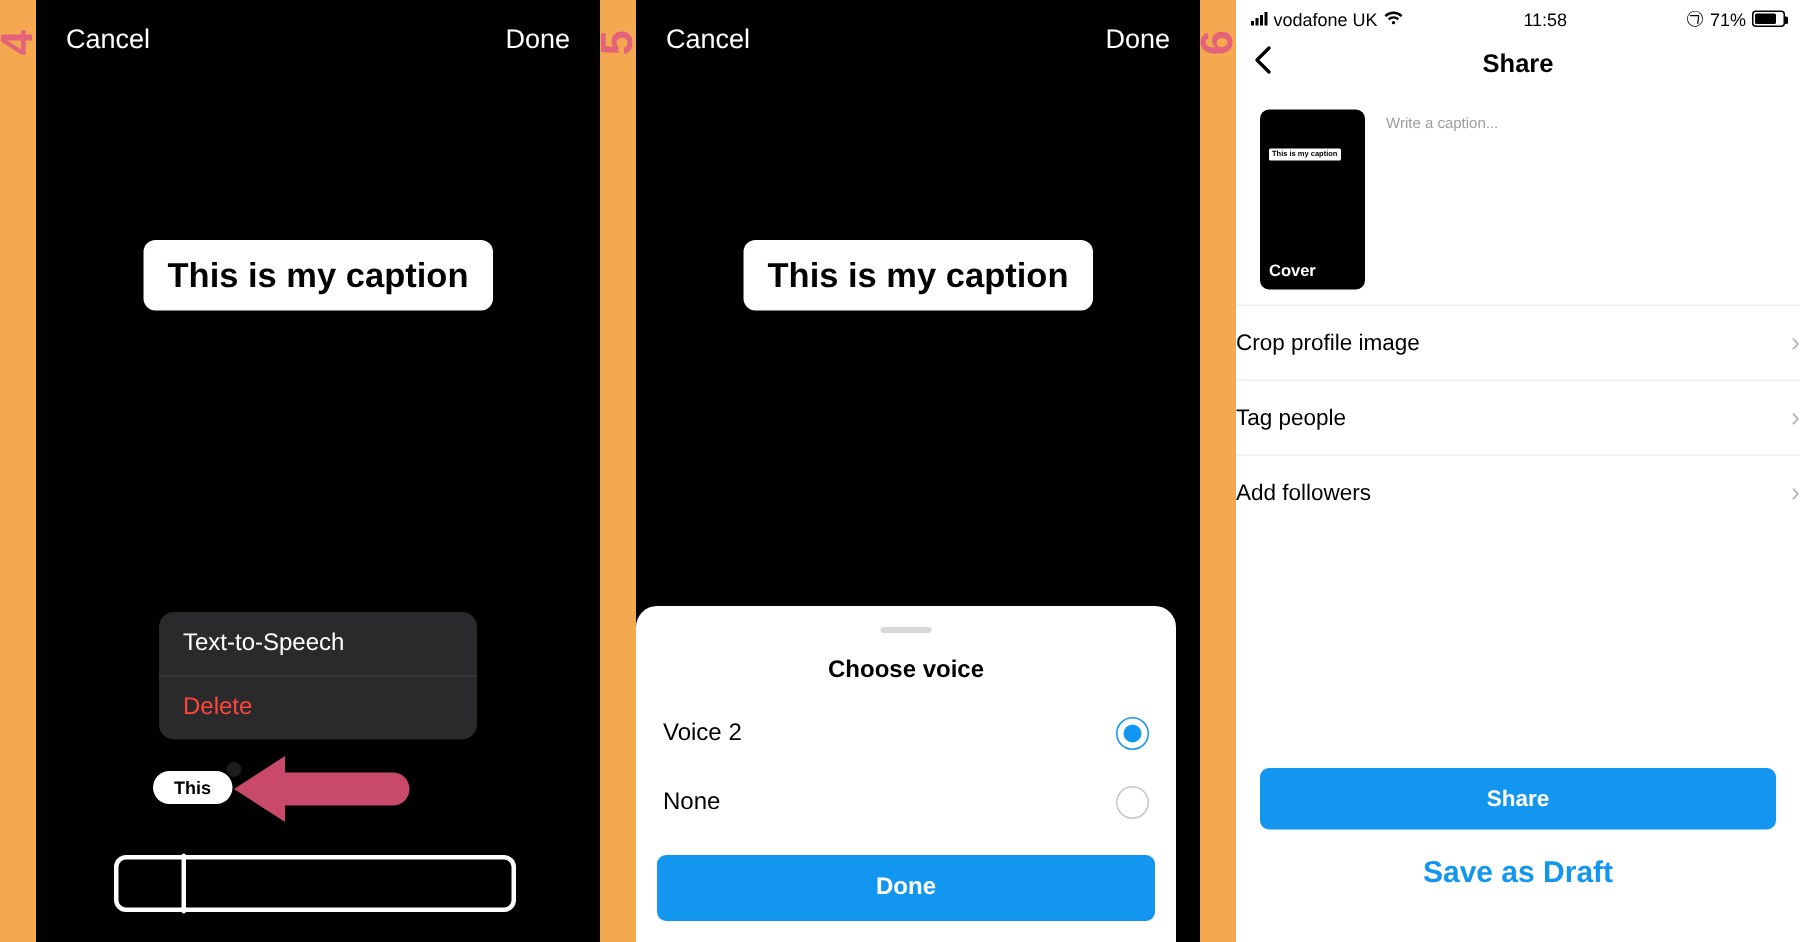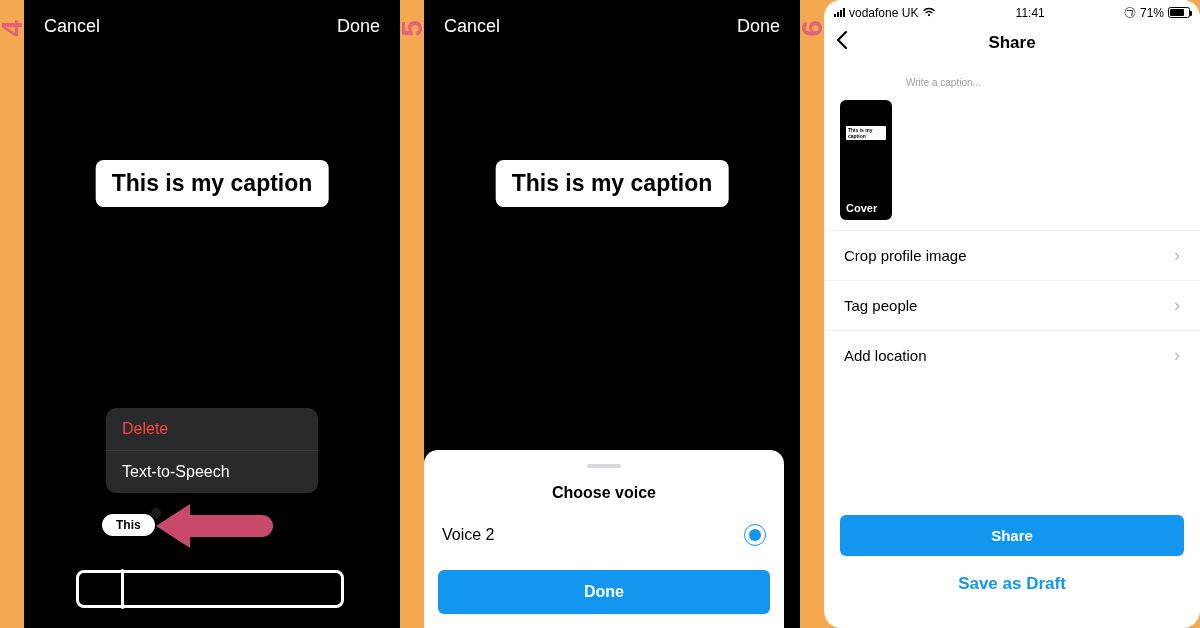--- a/index.html
+++ b/index.html
@@ -3,21 +3,21 @@
 <meta charset="utf-8">
 <style>
   * { margin: 0; padding: 0; box-sizing: border-box; font-family: -apple-system, BlinkMacSystemFont, "Segoe UI", Helvetica, Arial, sans-serif; }
   body { width: 1200px; height: 628px; background: #f4a84f; display: flex; overflow: hidden; }
   .gap { width: 24px; position: relative; }
   .step-num { position: absolute; top: 12px; left: 50%; transform: translateX(-50%) rotate(-90deg); transform-origin: center; font-size: 30px; font-weight: 900; color: #e4627a; letter-spacing: -1px; }
   .panel { height: 628px; background: #000; position: relative; color: #fff; }
   .panel.white { background: #fff; color: #000; }
   .p1 { width: 376px; }
   .p2 { width: 376px; }
-  .p3 { width: 376px; border-radius: 17px; }
+  .p3 { width: 376px; }
 
   
   .topbar { display: flex; justify-content: space-between; padding: 16px 20px 10px 20px; font-size: 18px; font-weight: 500; }
   .caption-bubble { position: absolute; top: 160px; left: 50%; transform: translateX(-50%); background: #fff; color: #000; padding: 10px 16px; border-radius: 8px; font-size: 23px; font-weight: 700; white-space: nowrap; }
 
   
   .mini-menu { position: absolute; left: 82px; right: 82px; top: 408px; background: #2a2a2c; border-radius: 10px; overflow: hidden; font-size: 16px; }
   .mini-menu .mi { padding: 12px 16px; border-bottom: 1px solid #3a3a3c; cursor: pointer; }
   .mini-menu .mi:last-child { border-bottom: none; }
   .mi.danger { color: #ff453a; }
@@ -43,52 +43,52 @@
   
   .statusbar { display: flex; justify-content: space-between; align-items: center; padding: 4px 10px 2px 10px; font-size: 12px; font-weight: 500; }
   .sb-left, .sb-right { display: flex; align-items: center; gap: 4px; }
   .battery { width: 22px; height: 11px; border: 1px solid #000; border-radius: 2.5px; position: relative; }
   .battery::after { content: ""; position: absolute; right: -3px; top: 3px; width: 2px; height: 5px; background: #000; border-radius: 0 1px 1px 0; }
   .battery .fill { position: absolute; left: 1px; top: 1px; bottom: 1px; width: 71%; background: #000; border-radius: 1px; }
   .navbar3 { display: flex; align-items: center; justify-content: center; position: relative; padding: 10px 12px; }
   .navbar3 .back { position: absolute; left: 10px; font-size: 22px; cursor: pointer; }
   .navbar3 .title { font-weight: 700; font-size: 17px; }
   .compose { display: flex; gap: 14px; padding: 10px 16px; }
-  .thumb { width: 52px; height: 120px; background: #000; border-radius: 6px; position: relative; display: flex; flex-direction: column; justify-content: space-between; padding: 6px; margin-top: 27px; }
+  .thumb { width: 70px; height: 120px; background: #000; border-radius: 6px; position: relative; display: flex; flex-direction: column; justify-content: space-between; padding: 6px; }
   .thumb .mini-cap { background: #fff; color: #000; font-size: 5px; font-weight: 700; padding: 1px 2px; border-radius: 1px; align-self: flex-start; margin-top: 20px; }
   .thumb .cover { color: #fff; font-weight: 600; font-size: 11px; }
   .placeholder { color: #9e9e9e; font-size: 10px; padding-top: 4px; flex: 1; }
   .hint { color: #9e9e9e; font-size: 13px; padding: 8px 16px 10px 16px; line-height: 1.35; }
-  .row3 { display: flex; justify-content: space-between; align-items: center; padding: 14px 20px; font-size: 15px; border-top: 1px solid #efefef; cursor: pointer; }
+  .row3 { display: flex; justify-content: space-between; align-items: center; padding: 14px 0; font-size: 15px; border-top: 1px solid #efefef; cursor: pointer; }
   .row3:last-of-type { border-bottom: 1px solid #efefef; }
   .chev { color: #b8b8bd; font-size: 18px; }
   .bottom-actions { position: absolute; left: 0; right: 0; bottom: 0; padding: 12px 16px 22px 16px; }
   .share-btn { background: #1296f0; color: #fff; text-align: center; padding: 12px; border-radius: 6px; font-weight: 600; font-size: 15px; cursor: pointer; }
-  .draft-btn { color: #1296f0; text-align: center; padding: 12px; font-weight: 600; font-size: 17px; margin-top: 6px; cursor: pointer; }
+  .draft-btn { color: #1296f0; text-align: center; padding: 12px; font-weight: 600; font-size: 20px; margin-top: 6px; cursor: pointer; }
   .signal-bars { display: inline-flex; align-items: flex-end; gap: 1px; }
   .signal-bars span { width: 2px; background: #000; }
   .signal-bars span:nth-child(1){height:3px}.signal-bars span:nth-child(2){height:5px}.signal-bars span:nth-child(3){height:7px}.signal-bars span:nth-child(4){height:9px}
 </style>
 </head>
 <body>
 
 <div class="gap">
     <div class="step-num">4</div>
   </div>
 
 <div class="panel p1">
   <div class="topbar">
     <span>Cancel</span>
     <span>Done</span>
   </div>
   <div class="caption-bubble">This is my caption</div>
 
   <div class="mini-menu">
+    <div class="mi">Text-to-Speech</div>
     <div class="mi danger">Delete</div>
-    <div class="mi">Text-to-Speech</div>
   </div>
 
   <div class="text-chip">This</div>
 
   <div class="arrow">
     <svg width="130" height="60" viewBox="0 0 130 60">
       <path d="M118 30 L38 30" stroke="#c8496a" stroke-width="22" stroke-linecap="round" fill="none"></path>
       <path d="M12 30 L46 8 L46 52 Z" fill="#c8496a"></path>
     </svg>
   </div>
@@ -109,20 +109,24 @@
   </div>
   <div class="caption-bubble">This is my caption</div>
 
   <div class="sheet">
     <div class="grabber"></div>
     <div class="sheet-title">Choose voice</div>
     <div class="opt">
       <span>Voice 2</span>
       <span class="radio selected"></span>
     </div>
+    <div class="opt">
+      <span>None</span>
+      <span class="radio"></span>
+    </div>
     <div class="sheet-done">Done</div>
   </div>
 </div>
 
 <div class="gap">
     <div class="step-num">6</div>
   </div>
 
 <div class="panel white p3">
   <div class="statusbar">
@@ -133,21 +137,21 @@
           <span></span>
           <span></span>
         </span>
       <span>vodafone UK</span>
       <span>
         <svg width="14" height="10" viewBox="0 0 14 10">
             <path d="M7 9.2a1.1 1.1 0 100-2.2 1.1 1.1 0 000 2.2zM3.2 5.4a5.4 5.4 0 017.6 0l-1.1 1.1a3.8 3.8 0 00-5.4 0L3.2 5.4zM1 3.2a8.5 8.5 0 0112 0l-1.1 1.1a7 7 0 00-9.8 0L1 3.2z" fill="#000"></path>
           </svg>
       </span>
     </div>
-    <div>11:41</div>
+    <div>11:58</div>
     <div class="sb-right">
       <span>㉠</span>
       <span>71%</span>
       <span class="battery">
           <span class="fill"></span>
         </span>
     </div>
   </div>
 
   <div class="navbar3">
@@ -170,21 +174,21 @@
 
   <div class="row3">
     <span>Crop profile image</span>
     <span class="chev">›</span>
   </div>
   <div class="row3">
     <span>Tag people</span>
     <span class="chev">›</span>
   </div>
   <div class="row3">
-    <span>Add location</span>
+    <span>Add followers</span>
     <span class="chev">›</span>
   </div>
 
   <div class="bottom-actions">
     <div class="share-btn">Share</div>
     <div class="draft-btn">Save as Draft</div>
   </div>
 </div>
 
 </body></html>

